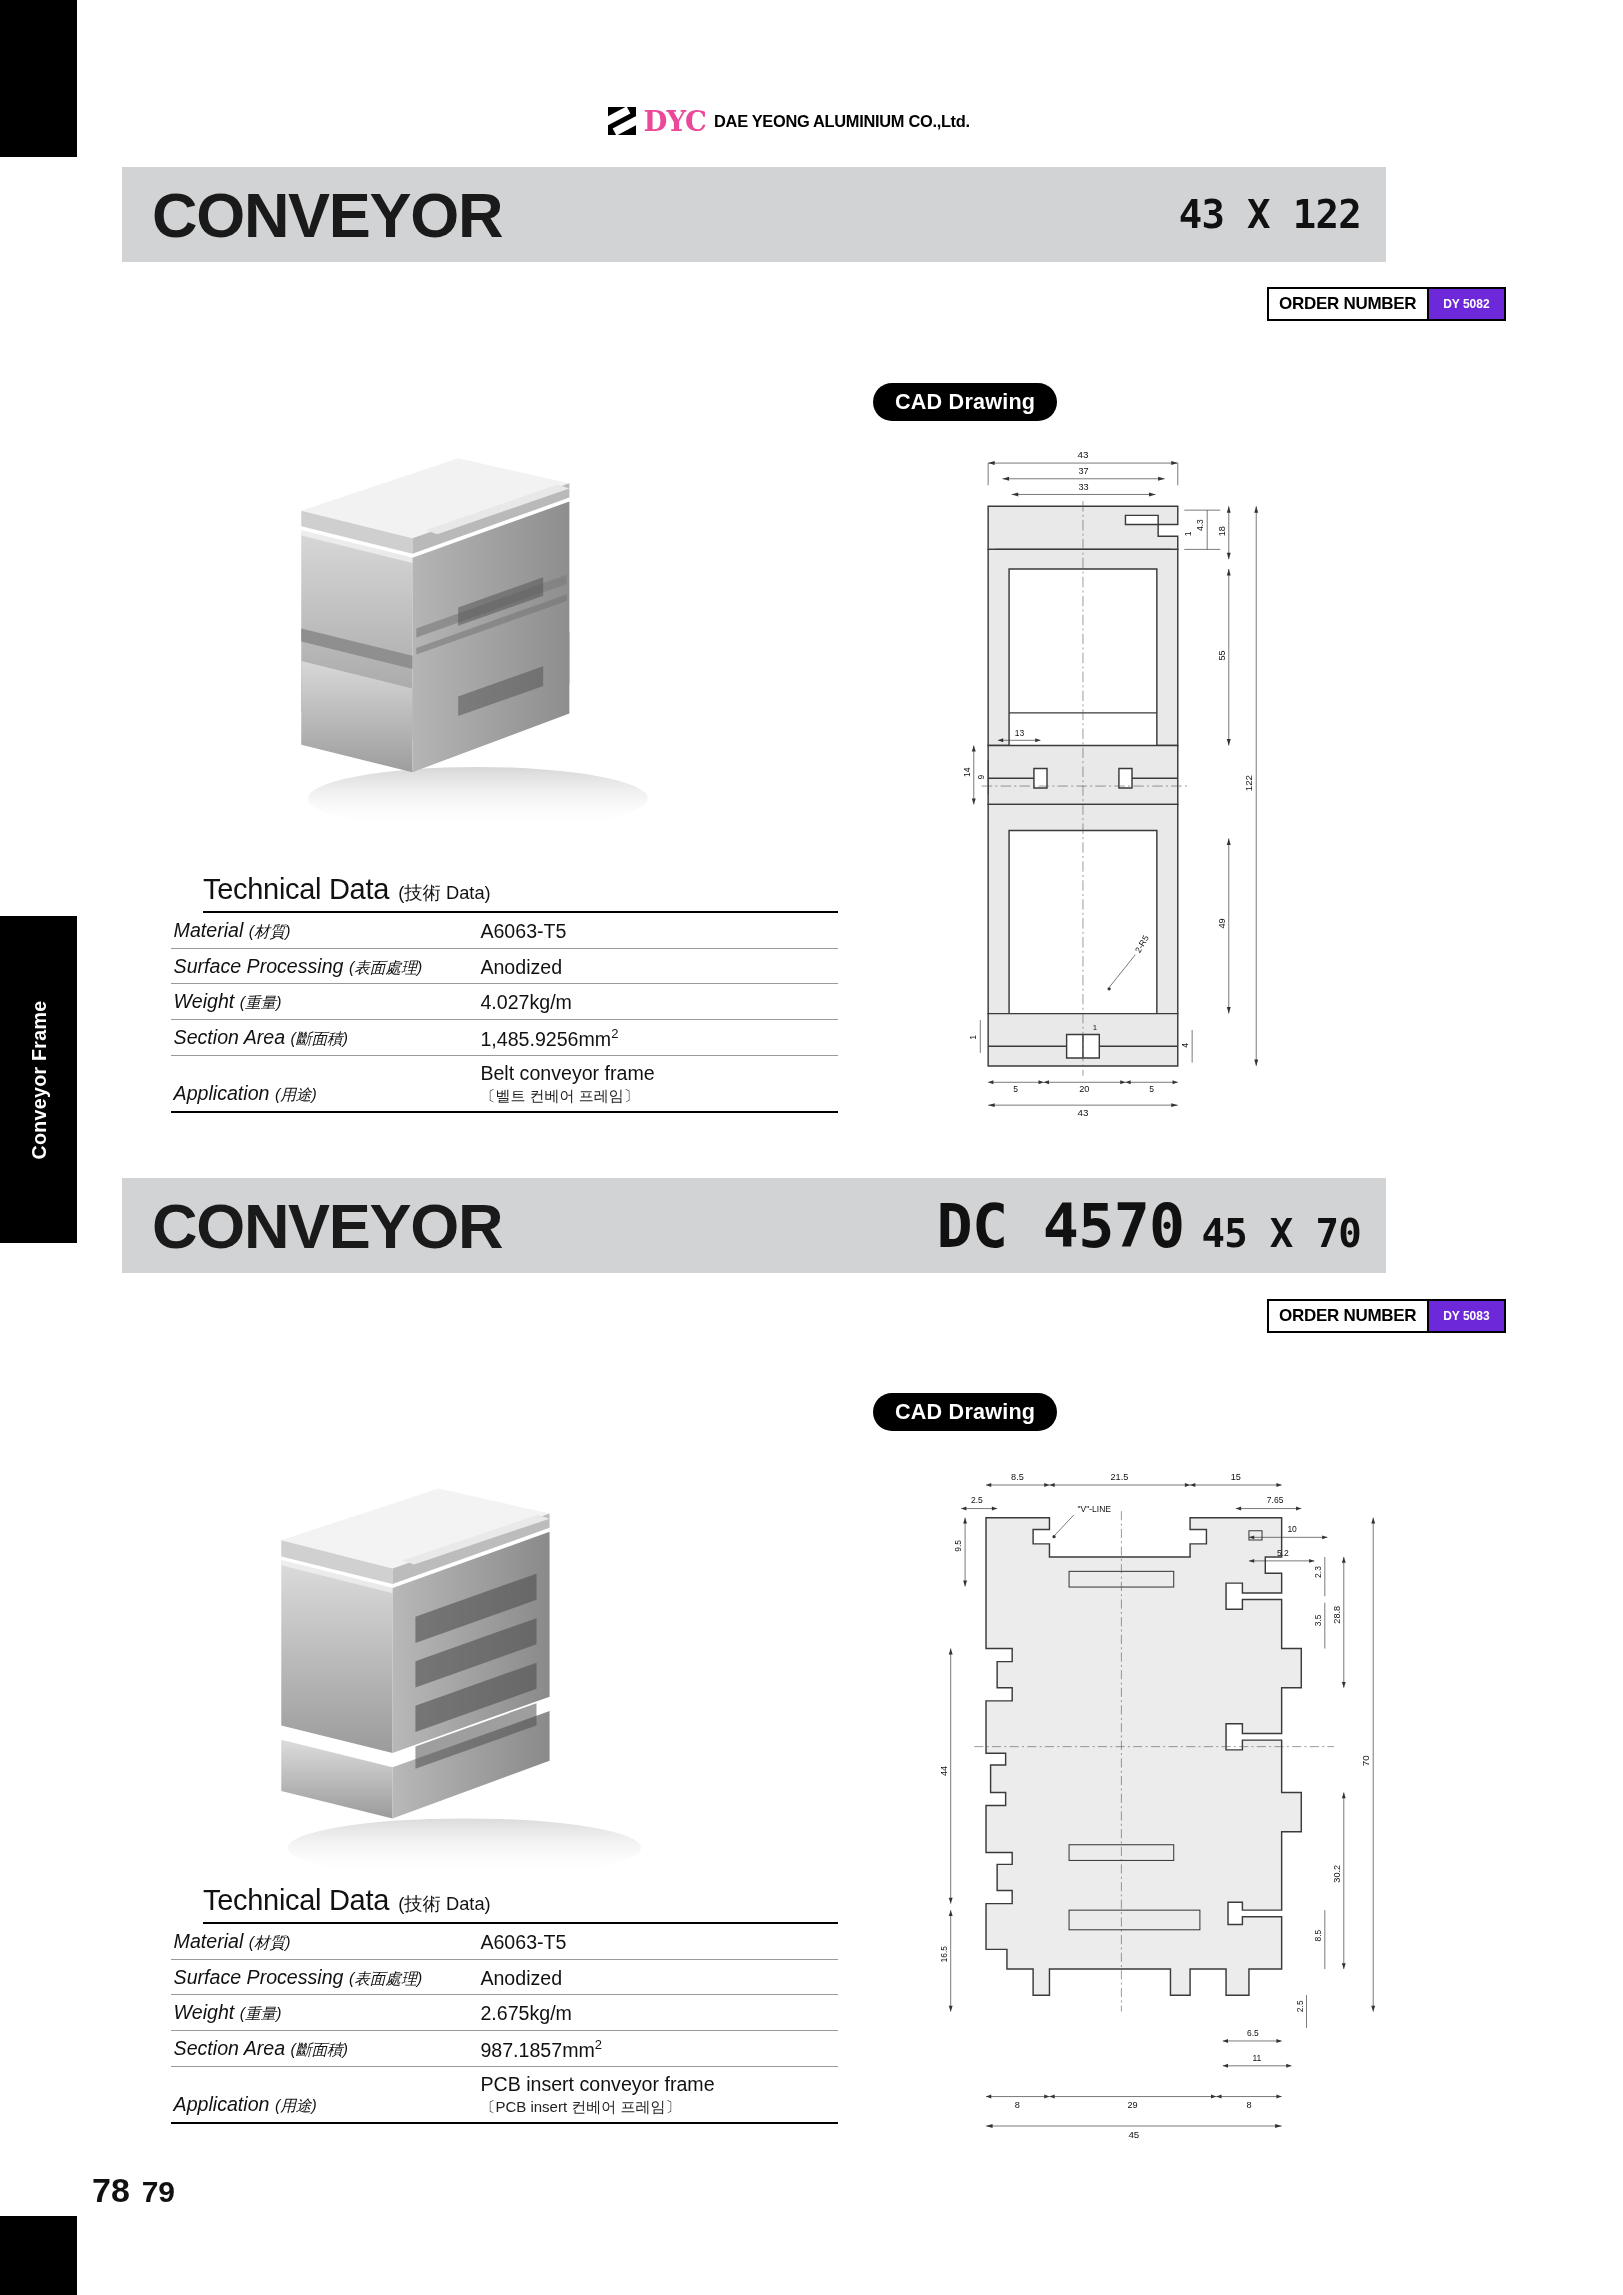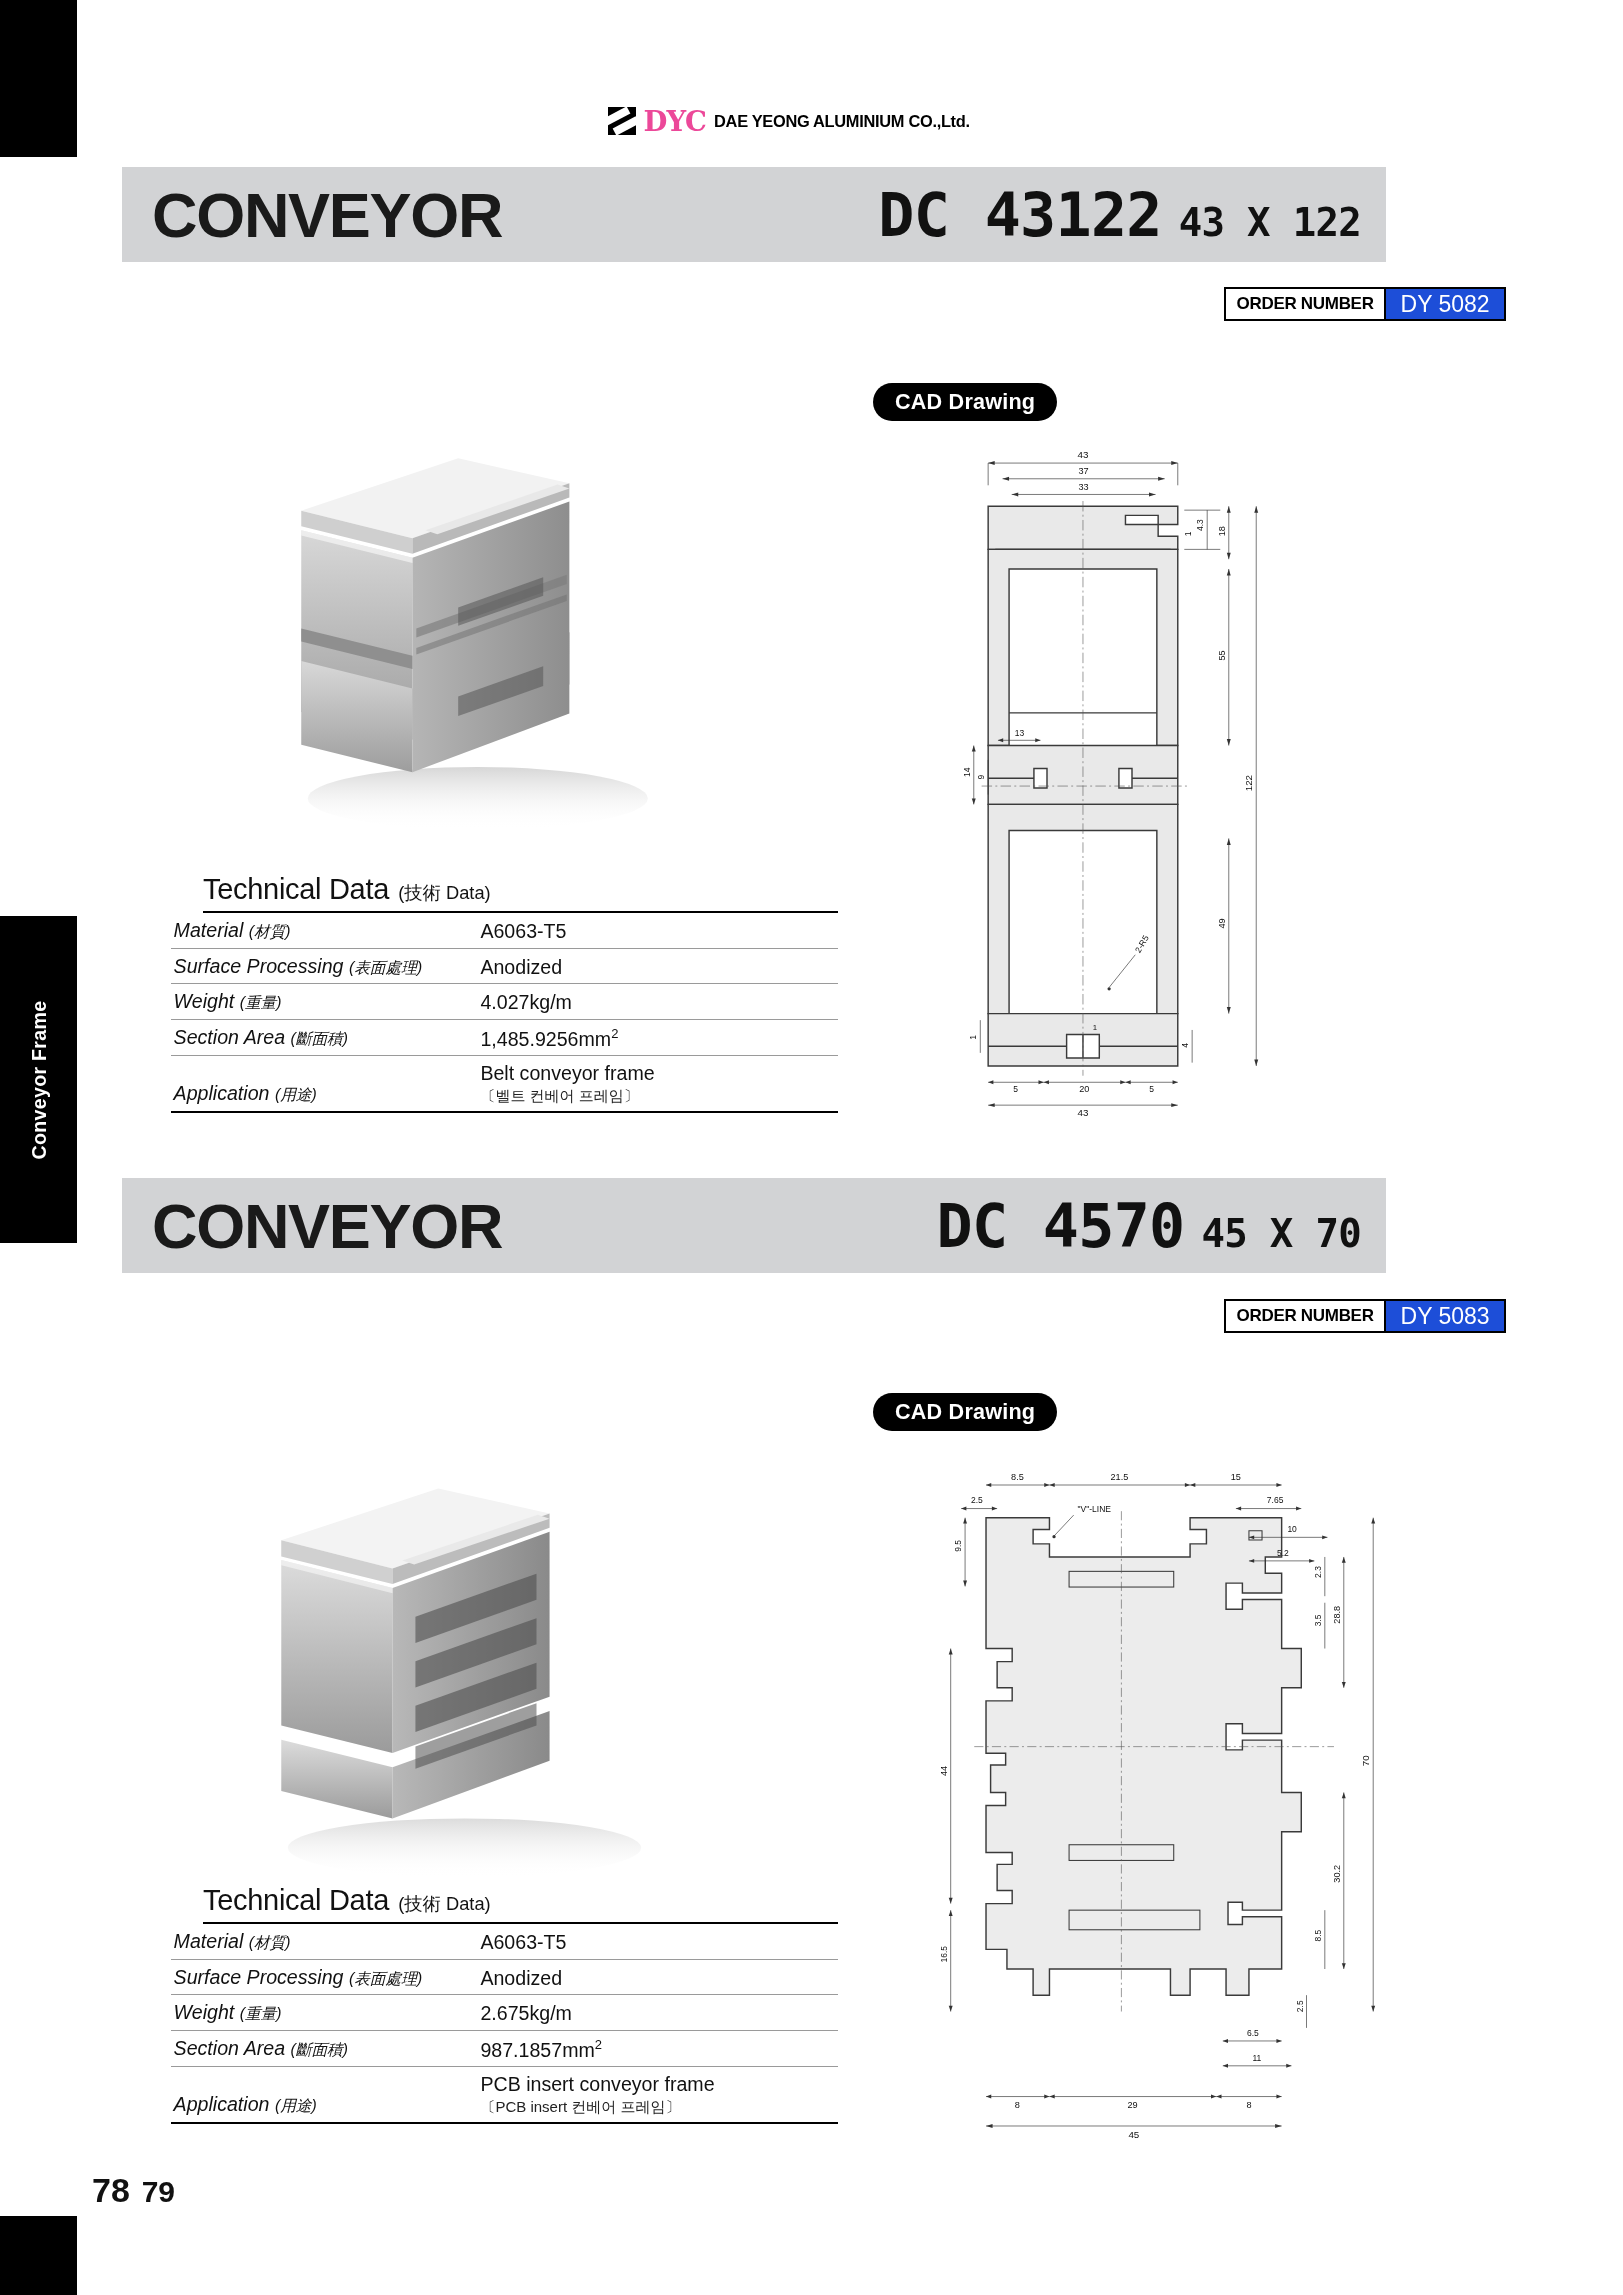--- a/index.html
+++ b/index.html
@@ -145,24 +145,24 @@
     border: 2px solid #000;
     color: #000;
     font-size: 17px;
     font-weight: bold;
     padding: 0 10.5px;
     display: flex;
     align-items: center;
     letter-spacing: -0.3px;
   }
   .ordervalue {
-    background: #1d4ed8;
+    background: #6d28d9;
     color: #fff;
-    font-size: 23px;
-    font-weight: normal;
+    font-size: 12px;
+    font-weight: bold;
     padding: 0 14.4px;
     display: flex;
     align-items: center;
     letter-spacing: 0px;
     border: 2px solid #000;
     border-left: none;
   }
 
   
   .cadbadge {
@@ -272,21 +272,20 @@
 
   <div class="brandrow">
     <div class="brandmark"></div>
     <div class="brandtext">DYC</div>
     <div class="brandsub">DAE YEONG ALUMINIUM CO.,Ltd.</div>
   </div>
 
   <div class="titleband" style="top:167px;">
     <div class="big">CONVEYOR</div>
     <div class="codewrap">
-      <div class="code">DC 43122</div>
       <div class="dims">43 X 122</div>
     </div>
   </div>
 
   <div class="orderrow" style="top:287px;">
     <div class="orderlabel">ORDER NUMBER</div>
     <div class="ordervalue">DY 5082</div>
   </div>
 
   <div class="cadbadge" style="left:873px; top:383px;">CAD Drawing</div>

